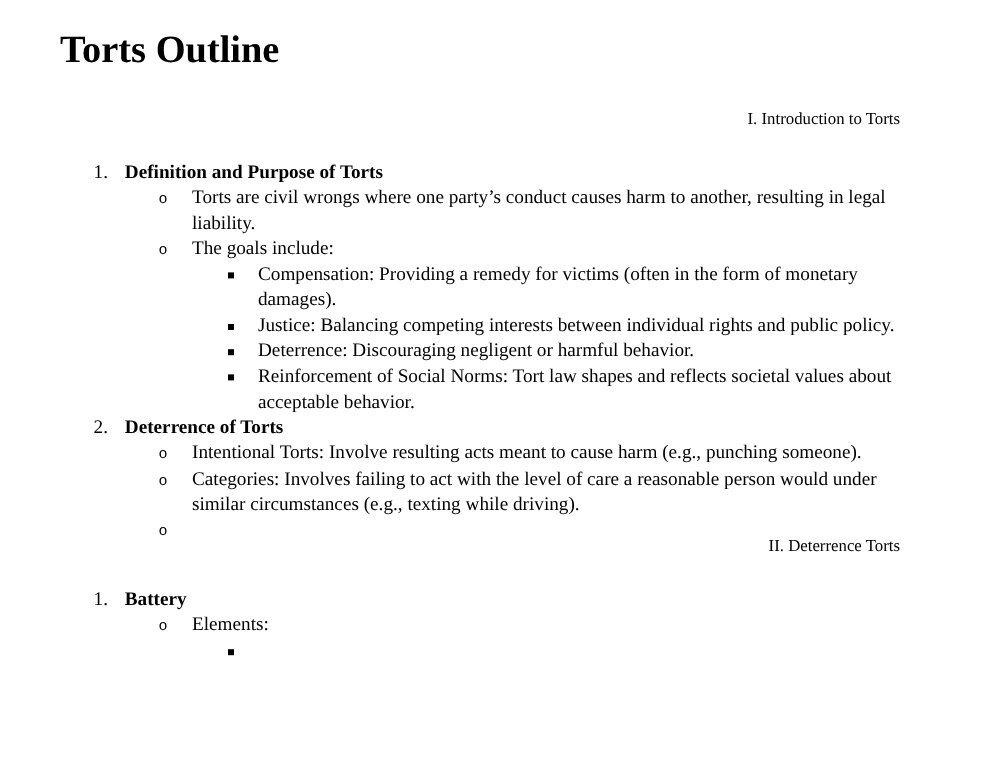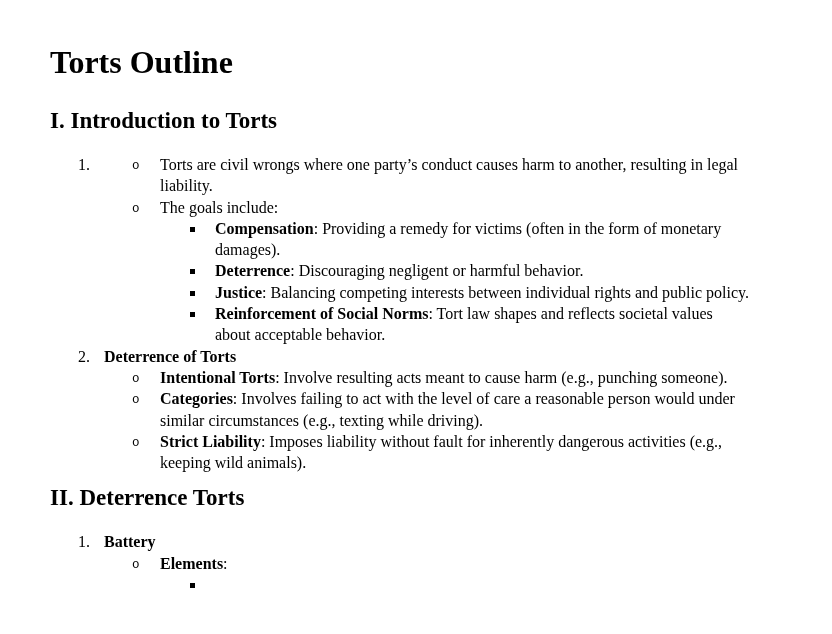--- a/index.html
+++ b/index.html
@@ -6,70 +6,71 @@
   body {
     width: 832px;
     height: 634px;
     overflow: hidden;
     background: #ffffff;
     color: #000000;
     font-family: "Liberation Serif", serif;
     font-size: 16px;
     line-height: 21.3px;
   }
-  .page { padding: 23px 82px 0 50px; margin-top: 21px; }
+  .page { padding: 23px 82px 0 50px; }
   .doc-title {
     font-size: 32px;
     line-height: 37px;
     font-weight: bold;
     margin: 0 0 29px 0;
   }
   .section-heading {
-    font-size: 23px;
+    font-size: 14px;
     line-height: 22px;
-    font-weight: bold;
+    font-weight: normal;
     margin: 14px 0 0 0;
+    text-align: right;
   }
   .outline-list { margin: 22px 0 0 0; }
   .li { position: relative; }
   .l1 { padding-left: 54px; }
   .l1 .lbl { font-weight: bold; }
   .num { position: absolute; left: 28px; }
   .l2 { padding-left: 110px; }
   .m2 {
     position: absolute; left: 82px; top: 2px;
     font-family: "Liberation Mono", monospace;
     font-size: 12.5px; line-height: 21.3px;
   }
   .l3 { padding-left: 165px; }
   .m3 {
     position: absolute; left: 140px; top: 9px;
     width: 5px; height: 5px; background: #000000;
   }
-  .seg-b { font-weight: bold; }
+  .seg-b { font-weight: normal; }
 </style>
 </head>
 <body>
 
 <div class="page">
   <h1 class="doc-title">Torts Outline</h1>
   <div id="sections">
       <h3 class="section-heading">I. Introduction to Torts</h3>
       <div class="outline-list">
-        <div class="li l1"><span class="num">1.</span></div>
+        <div class="li l1"><span class="num">1.</span><span class="lbl">Definition and Purpose of Torts</span></div>
         <div class="li l2"><span class="m2">o</span><span class="content"><span class="seg">Torts are civil wrongs where one party’s conduct causes harm to another, resulting in legal liability.</span></span></div>
         <div class="li l2"><span class="m2">o</span><span class="content"><span class="seg">The goals include:</span></span></div>
         <div class="li l3"><span class="m3"></span><span class="content"><span class="seg-b">Compensation</span><span class="seg">: Providing a remedy for victims (often in the form of monetary damages).</span></span></div>
+        <div class="li l3"><span class="m3"></span><span class="content"><span class="seg-b">Justice</span><span class="seg">: Balancing competing interests between individual rights and public policy.</span></span></div>
         <div class="li l3"><span class="m3"></span><span class="content"><span class="seg-b">Deterrence</span><span class="seg">: Discouraging negligent or harmful behavior.</span></span></div>
-        <div class="li l3"><span class="m3"></span><span class="content"><span class="seg-b">Justice</span><span class="seg">: Balancing competing interests between individual rights and public policy.</span></span></div>
         <div class="li l3"><span class="m3"></span><span class="content"><span class="seg-b">Reinforcement of Social Norms</span><span class="seg">: Tort law shapes and reflects societal values about acceptable behavior.</span></span></div>
         <div class="li l1"><span class="num">2.</span><span class="lbl">Deterrence of Torts</span></div>
         <div class="li l2"><span class="m2">o</span><span class="content"><span class="seg-b">Intentional Torts</span><span class="seg">: Involve resulting acts meant to cause harm (e.g., punching someone).</span></span></div>
         <div class="li l2"><span class="m2">o</span><span class="content"><span class="seg-b">Categories</span><span class="seg">: Involves failing to act with the level of care a reasonable person would under similar circumstances (e.g., texting while driving).</span></span></div>
-        <div class="li l2"><span class="m2">o</span><span class="content"><span class="seg-b">Strict Liability</span><span class="seg">: Imposes liability without fault for inherently dangerous activities (e.g., keeping wild animals).</span></span></div>
+        <div class="li l2"><span class="m2">o</span></div>
       </div>
       <h3 class="section-heading">II. Deterrence Torts</h3>
       <div class="outline-list">
         <div class="li l1"><span class="num">1.</span><span class="lbl">Battery</span></div>
         <div class="li l2"><span class="m2">o</span><span class="content"><span class="seg-b">Elements</span><span class="seg">:</span></span></div>
         <div class="li l3"><span class="m3"></span></div>
       </div>
     </div>
 </div>
 

